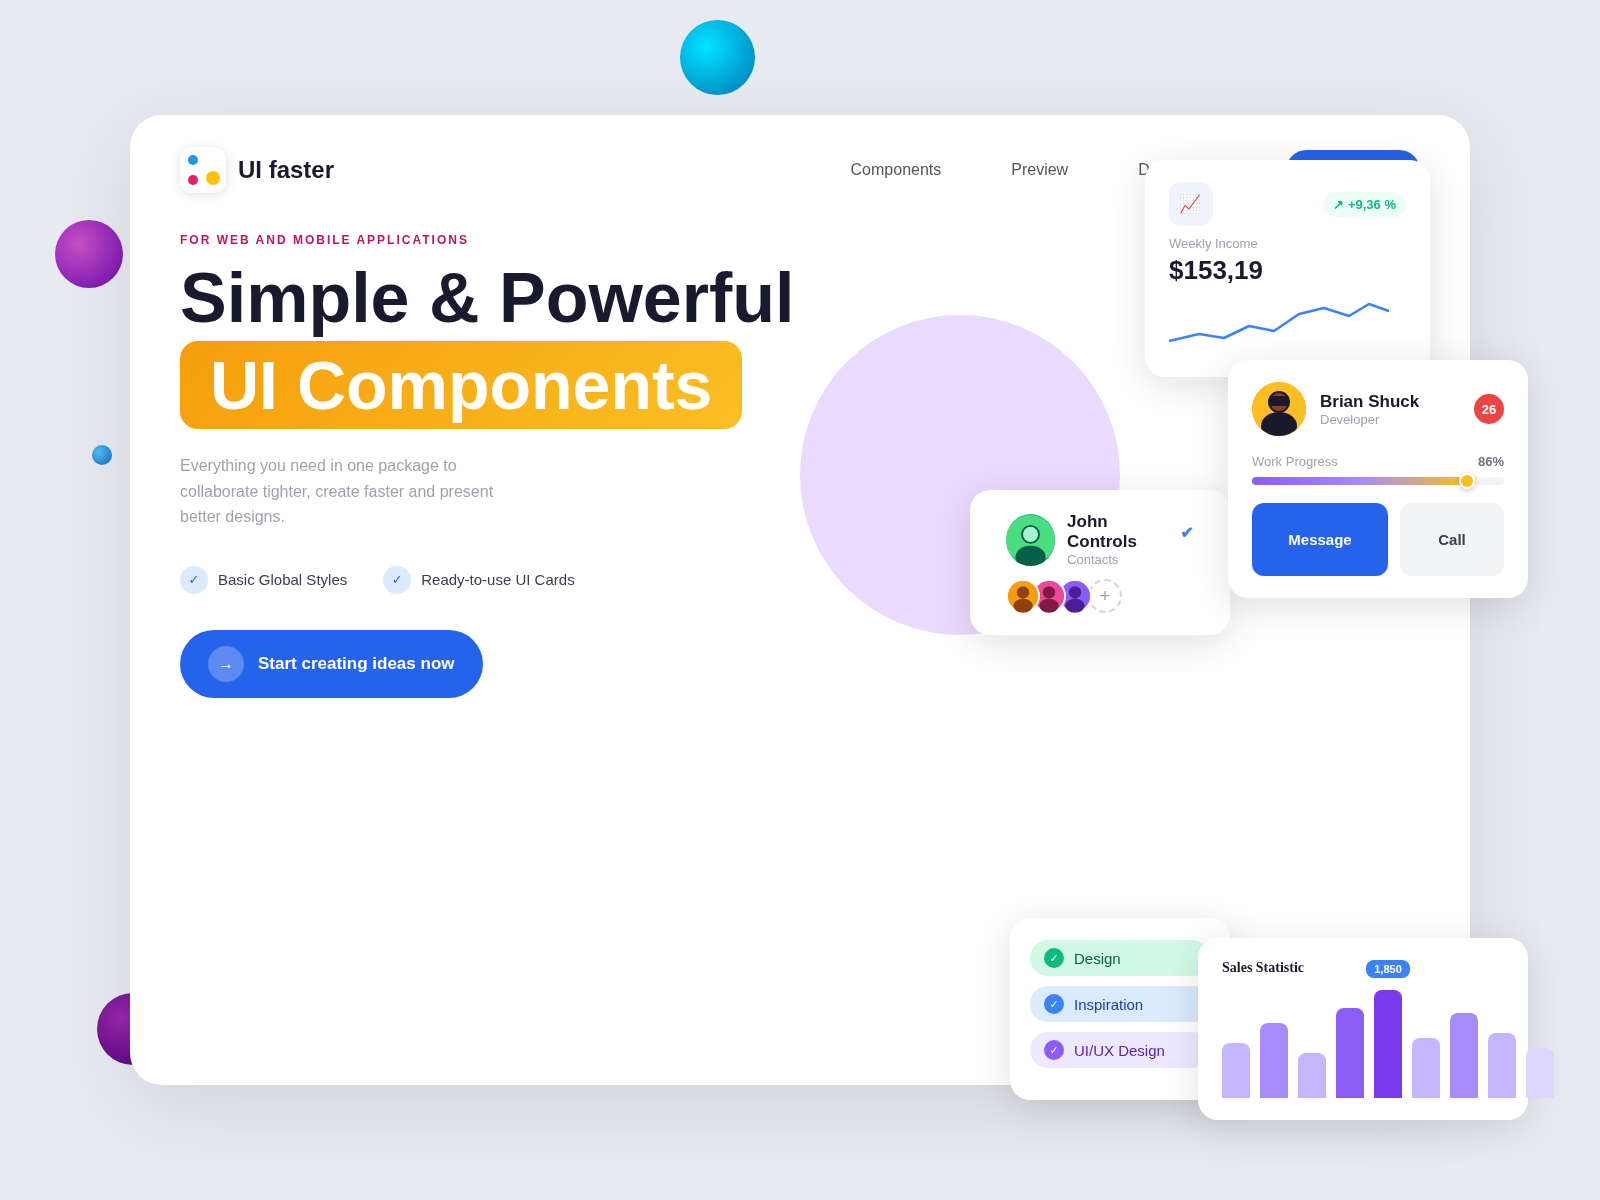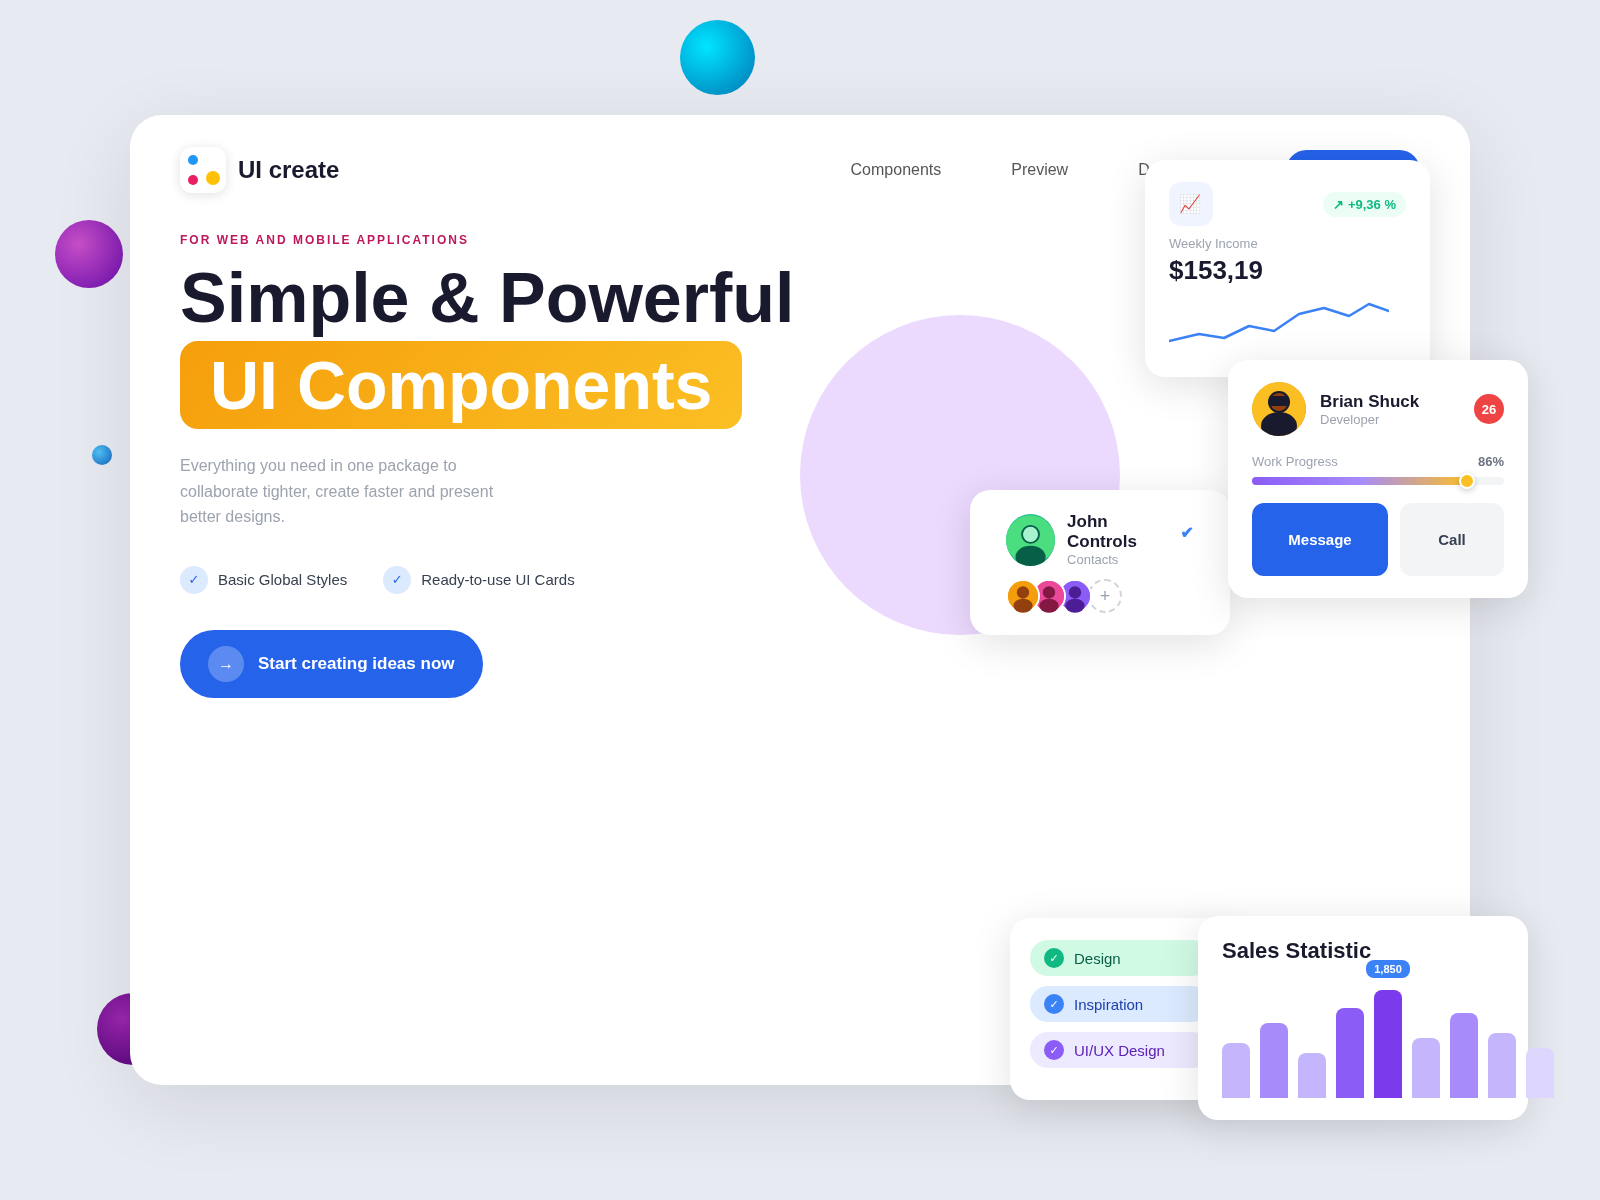--- a/index.html
+++ b/index.html
@@ -541,24 +541,25 @@
       bottom: 80px;
       right: 72px;
       width: 330px;
       background: white;
       border-radius: 20px;
       padding: 22px 24px;
       box-shadow: 0 8px 40px rgba(0,0,0,0.12);
       z-index: 10;
     }
     .sales-title {
-      font-size: 22px;
+      font-size: 14px;
       font-weight: 700;
       color: #1a1a2e;
-      margin-bottom: 24px;
+      margin-bottom: 12px;
+      font-family: Liberation Serif, serif;
     }
     .bars-container {
       display: flex;
       align-items: flex-end;
       gap: 10px;
       height: 110px;
       position: relative;
     }
     .bar-wrap {
       display: flex;
@@ -606,21 +607,21 @@
 
 <div class="main-card">
 
   <nav class="nav">
     <div class="logo">
       <div class="logo-icon">
         <div class="logo-dot-blue"></div>
         <div class="logo-dot-pink"></div>
         <div class="logo-dot-yellow"></div>
       </div>
-      <span class="logo-name">UI create</span>
+      <span class="logo-name">UI faster</span>
     </div>
     <div class="nav-links">
       <a class="nav-link">Components</a>
       <a class="nav-link">Preview</a>
       <a class="nav-link">Documentation</a>
     </div>
     <button class="nav-cta">Get started</button>
   </nav>
 
   <section class="hero">

